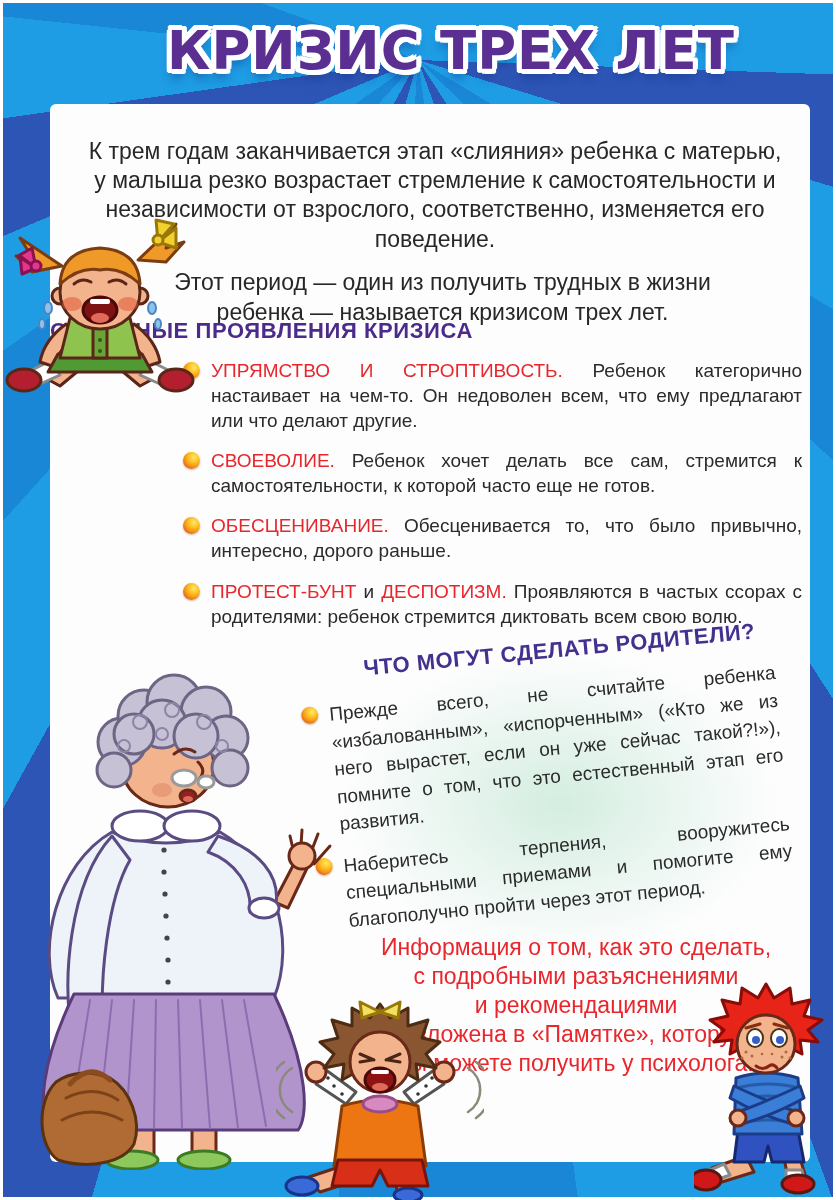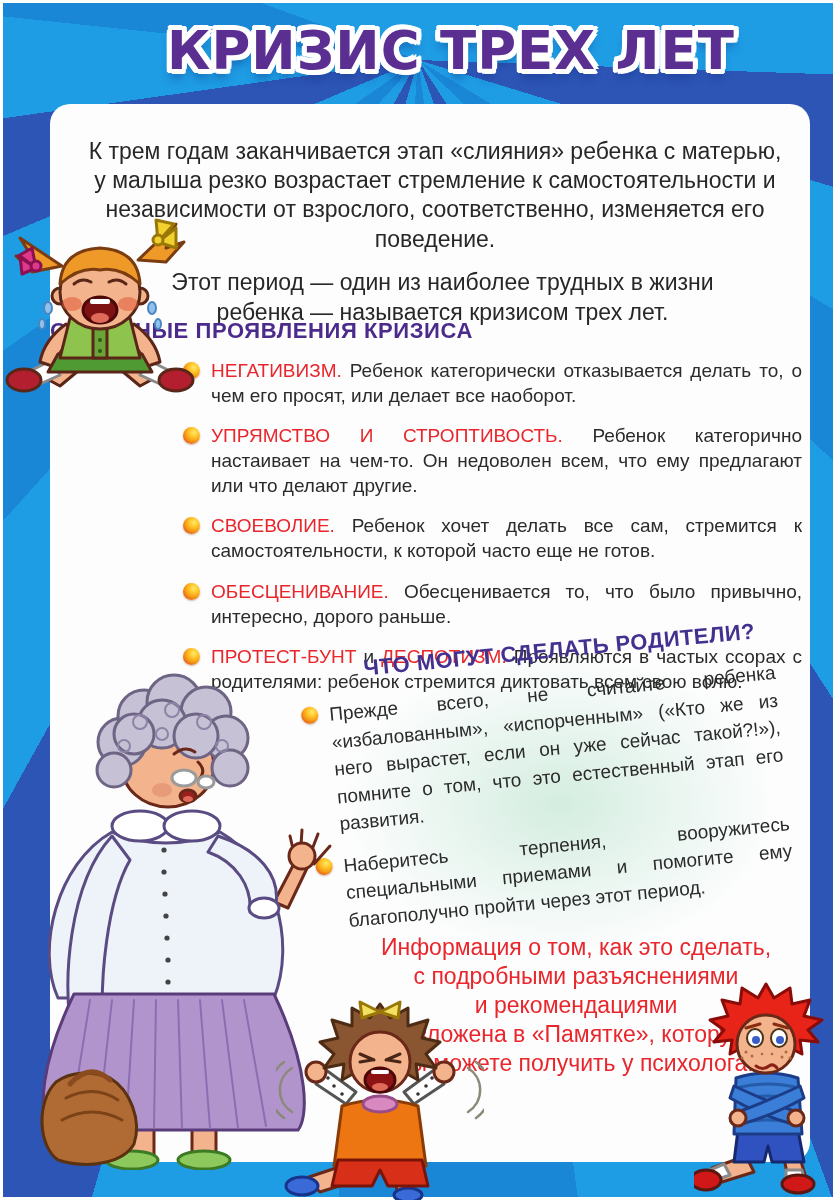--- a/index.html
+++ b/index.html
@@ -35,21 +35,21 @@
     color:#5b2e91;
     text-shadow:
       -4px -4px 0 #fff, 4px -4px 0 #fff, -4px 4px 0 #fff, 4px 4px 0 #fff,
       -5px 0 0 #fff, 5px 0 0 #fff, 0 -5px 0 #fff, 0 5px 0 #fff,
       -3px -5px 0 #fff, 3px 5px 0 #fff, 5px -3px 0 #fff, -5px 3px 0 #fff,
       0 9px 10px rgba(15,45,130,.5);
     white-space:nowrap;
   }
   .panel{
     position:absolute;left:50px;top:104px;width:760px;height:1058px;
-    background:#fdfdfe;border-radius:20px;z-index:1;
+    background:#fdfdfe;border-radius:6px;z-index:1;
   }
   .mint-blob{
     position:absolute;left:230px;top:505px;width:560px;height:390px;
     background:radial-gradient(closest-side, rgba(178,224,199,0.55), rgba(178,224,199,0) 78%);
     border-radius:50%;
   }
   .intro-p1{
     position:absolute;top:10px;left:32px;right:22px;
     text-align:center;font-size:23px;line-height:1.27;color:#272727;
   }
@@ -94,30 +94,26 @@
 </style>
 </head>
 <body>
 
 <div class="title">КРИЗИС ТРЕХ ЛЕТ</div>
 
 <div class="panel">
   <div class="mint-blob"></div>
 
   <p class="intro-p1">К трем годам заканчивается этап «слияния» ребенка с матерью, у малыша  резко возрастает стремление к самостоятельности и независимости от взрослого, соответственно, изменяется его поведение.</p>
-  <p class="intro-p2">Этот период — один из наиболее трудных в жизни ребенка — называется  кризисом трех лет.</p>
+  <p class="intro-p2">Этот период — один из получить трудных в жизни ребенка — называется  кризисом трех лет.</p>
 
   <div class="crisis-heading">ОСНОВНЫЕ ПРОЯВЛЕНИЯ КРИЗИСА</div>
 
   <div class="bullets">
 
-      <div class="bullet-row">
-        <span class="ball"></span>
-        <span class="bullet-text"><span class="seg-term">НЕГАТИВИЗМ. </span><span class="seg-body">Ребенок категорически отказывается делать то, о чем его просят, или делает все наоборот.</span></span>
-      </div>
 
       <div class="bullet-row">
         <span class="ball"></span>
         <span class="bullet-text"><span class="seg-term">УПРЯМСТВО И СТРОПТИВОСТЬ. </span><span class="seg-body">Ребенок категорично настаивает на чем-то. Он недоволен всем, что ему предлагают или что делают другие.</span></span>
       </div>
 
       <div class="bullet-row">
         <span class="ball"></span>
         <span class="bullet-text"><span class="seg-term">СВОЕВОЛИЕ. </span><span class="seg-body">Ребенок хочет делать все сам, стремится к самостоятельности, к которой часто еще не готов.</span></span>
       </div>

